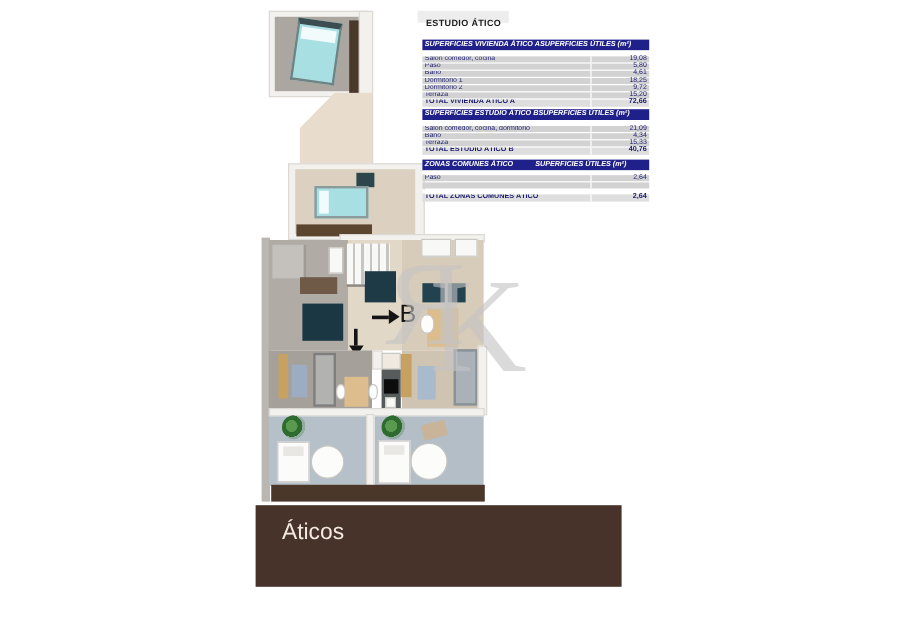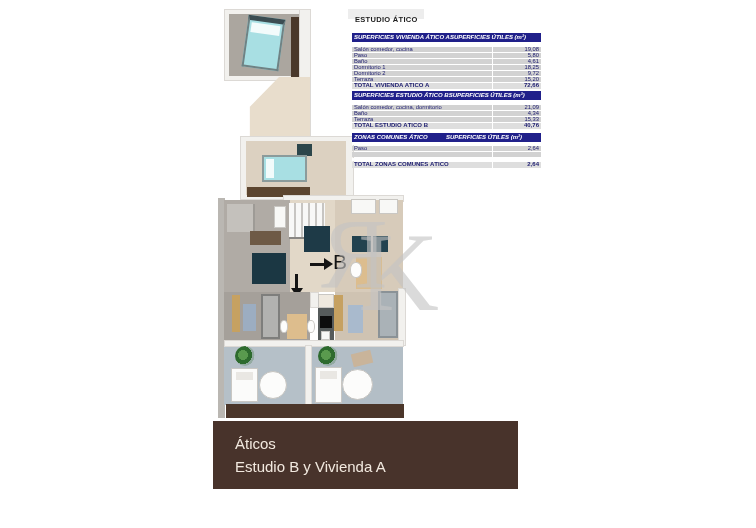--- a/index.html
+++ b/index.html
@@ -44,21 +44,21 @@
   .arrow-shaft-h{background:#141414;height:3px;}
   .arrow-shaft-v{background:#141414;width:3px;}
   .arrow-head-r{width:0;height:0;border-left:9px solid #141414;border-top:6px solid transparent;border-bottom:6px solid transparent;}
   .arrow-head-d{width:0;height:0;border-top:9px solid #141414;border-left:6px solid transparent;border-right:6px solid transparent;}
   .unit-letter{font-size:21px;color:#141414;font-weight:400;}
 
   .wm{font-family:"Liberation Serif",serif;color:rgba(195,195,195,.62);font-weight:400;line-height:.8;z-index:40;}
 
   
   .banner{left:213px;top:421px;width:305px;height:68px;background:#48332b;color:#f2e9df;box-sizing:border-box;padding:11px 0 0 22px;}
-  .banner .bline{font-size:15px;line-height:23px;}
+  .banner .bline{font-size:19px;line-height:23px;}
 </style>
 </head>
 <body>
 
 <div class="stage">
 
   <div class="abs wall" style="left:224px;top:9px;width:82px;height:72px;"></div>
   <div class="abs floor-gray" style="left:229px;top:14px;width:70px;height:62px;"></div>
   <div class="abs" style="left:291px;top:17px;width:9px;height:64px;background:#4a382a;"></div>
   <div class="abs bed" style="left:245px;top:17px;width:37px;height:52px;transform:rotate(8deg);border-top:5px solid #3c4d52;">
@@ -217,16 +217,15 @@
       <div class="trow spacer" style="height:3px;"></div>
       <div class="trow total">
           <span class="lbl">TOTAL ZONAS COMUNES ÁTICO</span>
           <span class="val">2,64</span>
         </div>
     </div>
   </div>
 
   <div class="abs banner">
     <div class="bline">Áticos</div>
-    <div class="bline">Estudio B y Vivienda A</div>
   </div>
 
 </div>
 
 </body></html>

